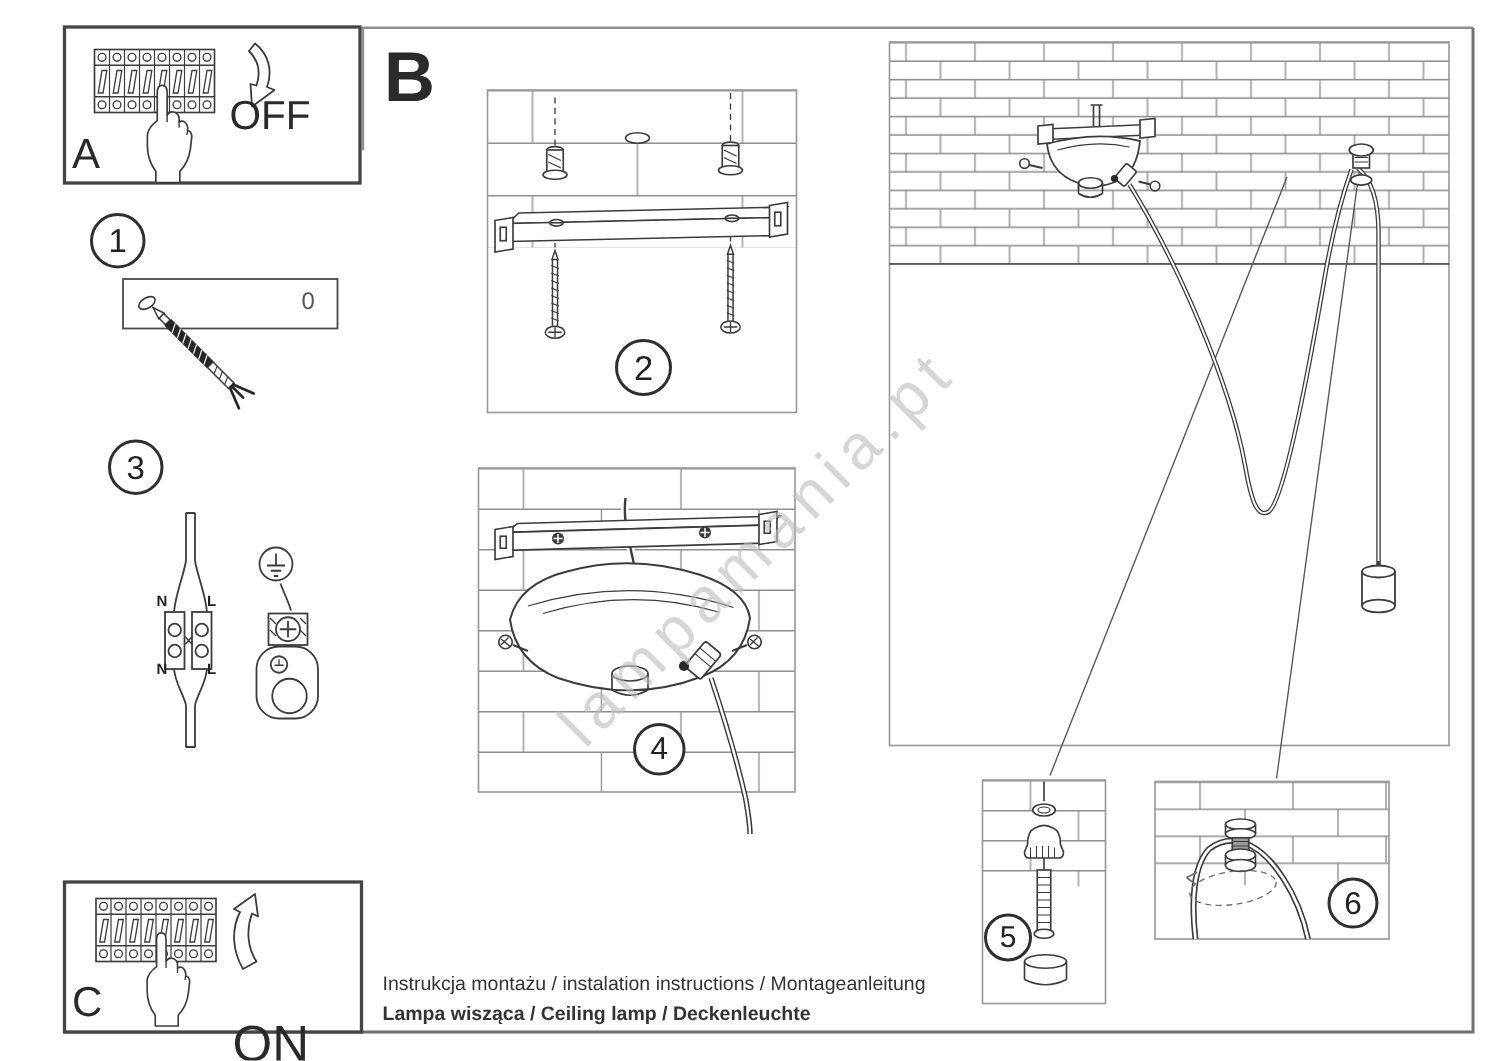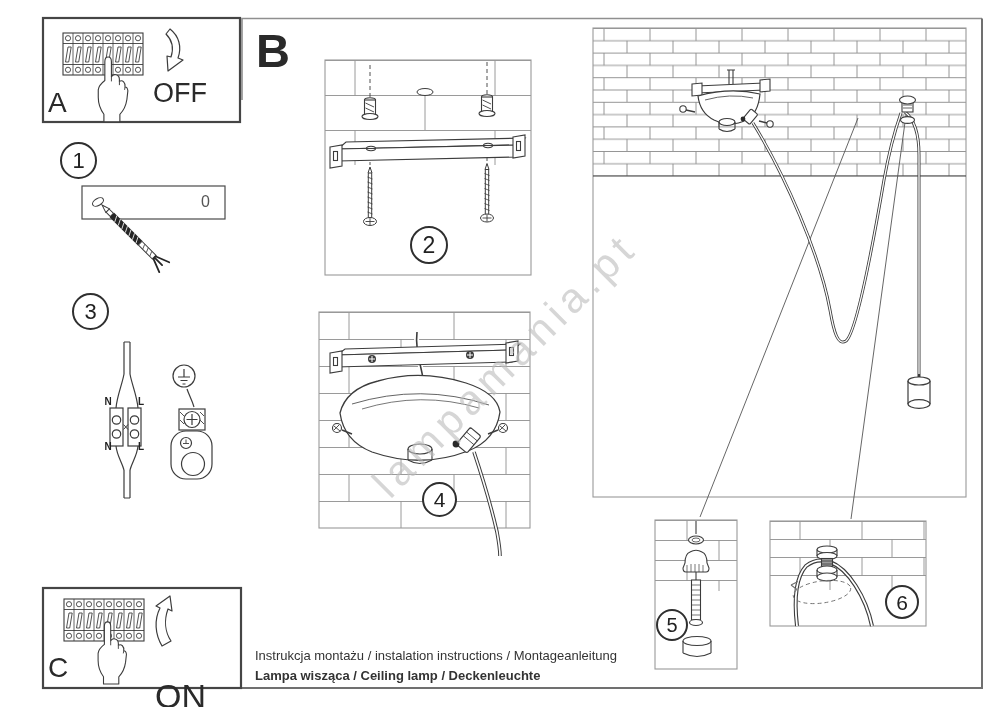--- a/index.html
+++ b/index.html
@@ -331,21 +331,21 @@
       </g>
       <ellipse cx="822" cy="592" rx="29" ry="11" fill="none" stroke="#6e6e6e" stroke-width="0.9" stroke-dasharray="4,3" transform="rotate(-8 822 592)"></ellipse>
       <path d="M791,585 L798,581.5 M791,585 L797,589.5" fill="none" stroke="#6e6e6e" stroke-width="1.1"></path>
     </g>
   </g>
 </svg>
 
 <div class="txt letter" style="left:256px;top:27px;font-size:47px;font-weight:700;">B</div>
 
 <div class="txt letter" style="left:48px;top:89px;font-size:28px;">A</div>
-<div class="txt letter" style="left:153px;top:80px;font-size:27px;">OFF</div>
+<div class="txt letter" style="left:153px;top:64px;font-size:27px;">OFF</div>
 
 <div class="txt letter" style="left:48px;top:654px;font-size:28px;">C</div>
 <div class="txt letter" style="left:155px;top:646px;font-size:34px;margin-top:33px;">ON</div>
 
 <div class="badge" style="left:60px;top:142px;width:33px;height:33px;font-size:22px;">1</div>
 <div class="badge" style="left:410px;top:226px;width:34px;height:34px;font-size:23px;">2</div>
 <div class="badge" style="left:72px;top:293px;width:33px;height:33px;font-size:22px;">3</div>
 <div class="badge" style="left:422px;top:482px;width:31px;height:31px;font-size:21px;">4</div>
 <div class="badge" style="left:656px;top:609px;width:28px;height:28px;font-size:20px;">5</div>
 <div class="badge" style="left:885px;top:585px;width:30px;height:30px;font-size:21px;">6</div>

